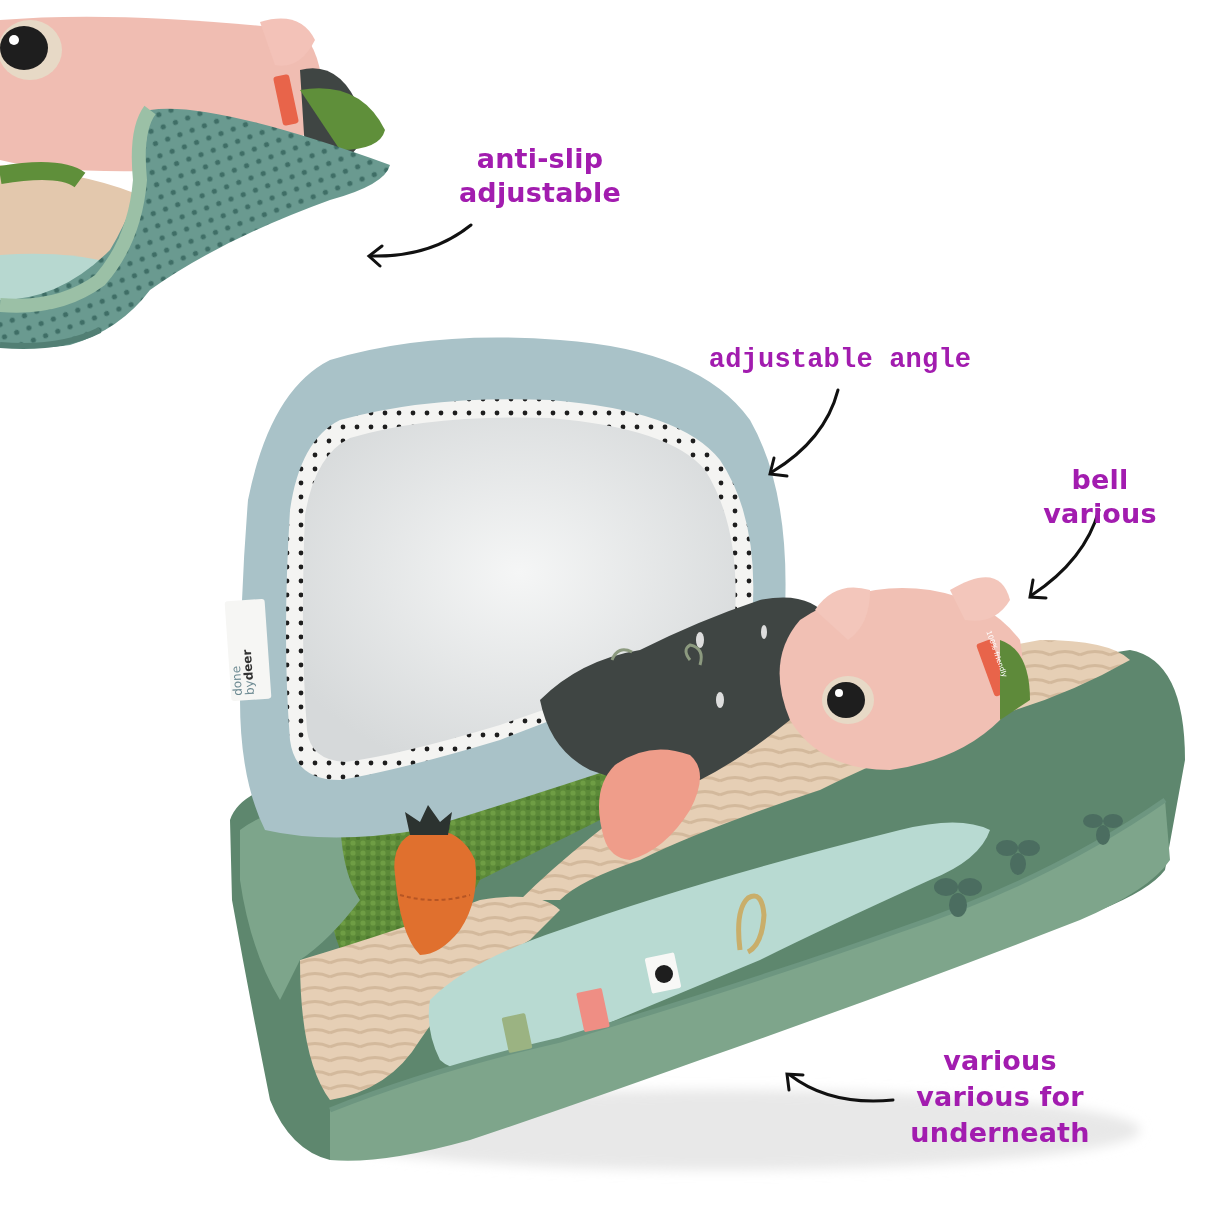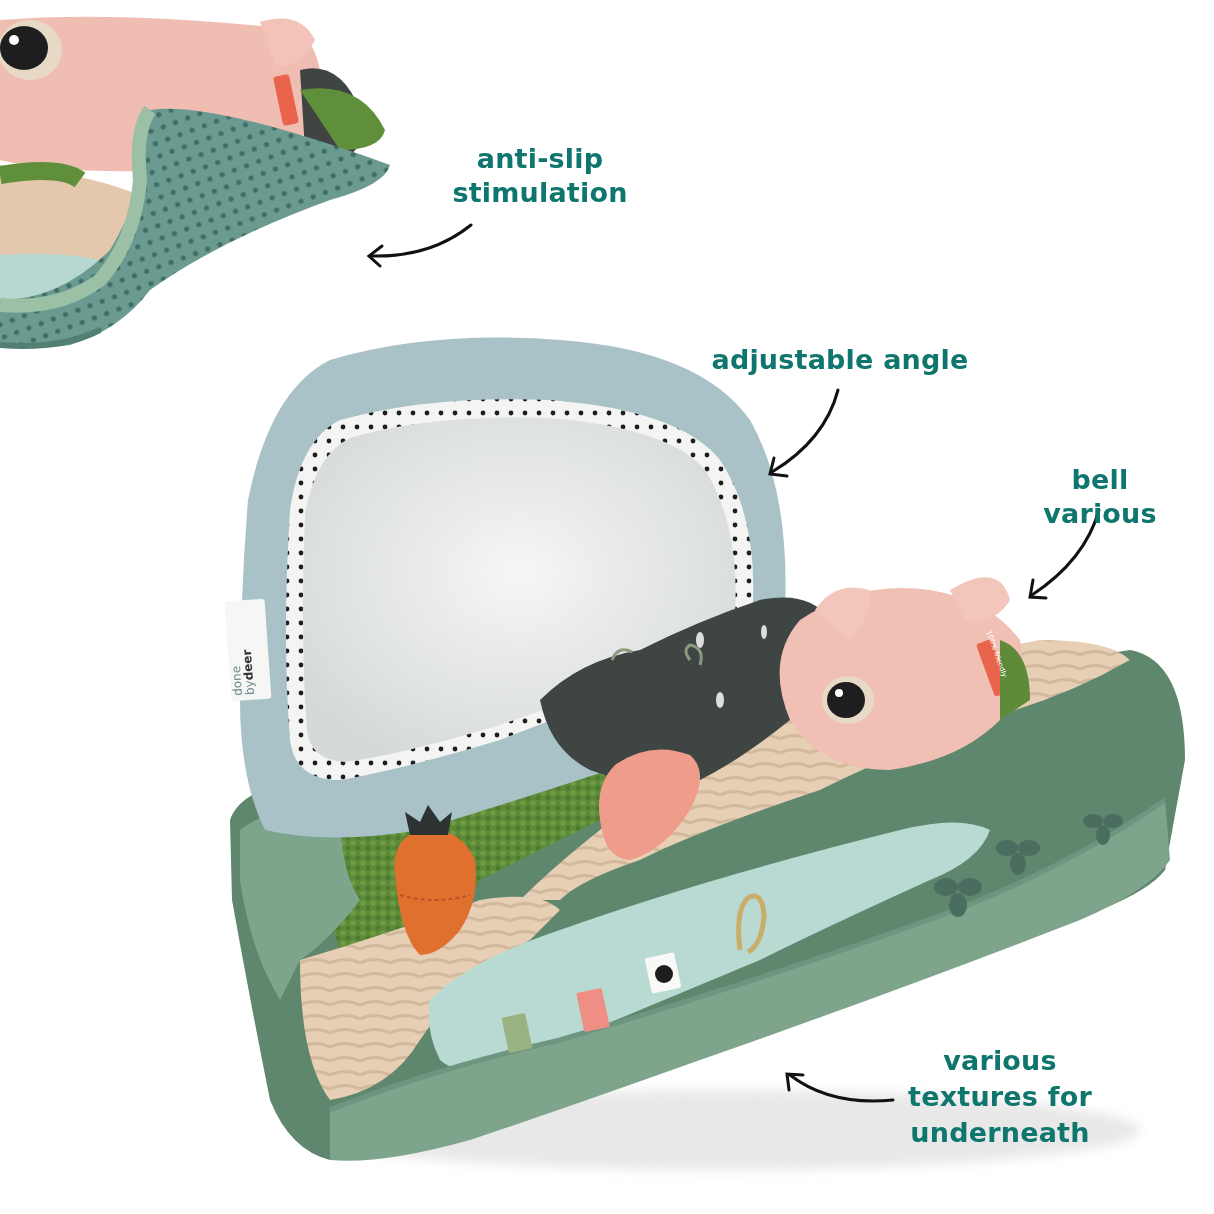--- a/index.html
+++ b/index.html
@@ -1,18 +1,18 @@
 <!DOCTYPE html>
 <html><head>
 <meta charset="utf-8">
 <style>
   html, body { margin:0; padding:0; background:#ffffff; }
   body { width:1214px; height:1214px; position:relative; overflow:hidden; font-family:"DejaVu Sans", sans-serif; }
   .stage { position:absolute; left:0; top:0; width:1214px; height:1214px; }
-  .label { position:absolute; color:#0f766e; font-weight:bold; text-align:center; font-size:27px; line-height:34px; letter-spacing:0.2px; }
+  .label { position:absolute; color:#a21caf; font-weight:bold; text-align:center; font-size:27px; line-height:34px; letter-spacing:0.2px; }
   .label span { display:block; }
   .inset { position:absolute; left:0; top:0; width:400px; height:405px; }
   svg { position:absolute; left:0; top:0; }
 </style>
 </head>
 <body>
 
 <div class="stage">
 
   <svg class="inset" width="400" height="405" viewBox="0 0 400 405">
@@ -165,29 +165,29 @@
 
   <div style="position:absolute; left:206px; top:632px; width:86px; height:40px; transform:rotate(-94deg); font-size:12px; line-height:12px; color:#6d8a92;">
     <span style="display:block;">done</span>
     <span style="display:block;"><span>by</span><b style="color:#333;">deer</b></span>
   </div>
 
   <div style="position:absolute; left:965px; top:660px; width:70px; font-size:7px; color:#ffffff; transform:rotate(70deg);">100% friendly</div>
 
   <div class="label" style="left:420px; top:142px; width:240px;">
     <span>anti-slip</span>
-    <span>stimulation</span>
+    <span>adjustable</span>
   </div>
 
-  <div class="label" style="left:690px; top:343px; width:300px;">
+  <div class="label" style="left:690px; top:343px; width:300px;font-family:Liberation Mono, monospace;">
     <span>adjustable angle</span>
   </div>
 
   <div class="label" style="left:1010px; top:463px; width:180px;">
     <span>bell various</span>
   </div>
 
   <div class="label" style="left:890px; top:1043px; width:220px; line-height:36px;">
     <span>various</span>
-    <span>textures for</span>
+    <span>various for</span>
     <span>underneath</span>
   </div>
 </div>
 
 </body></html>

